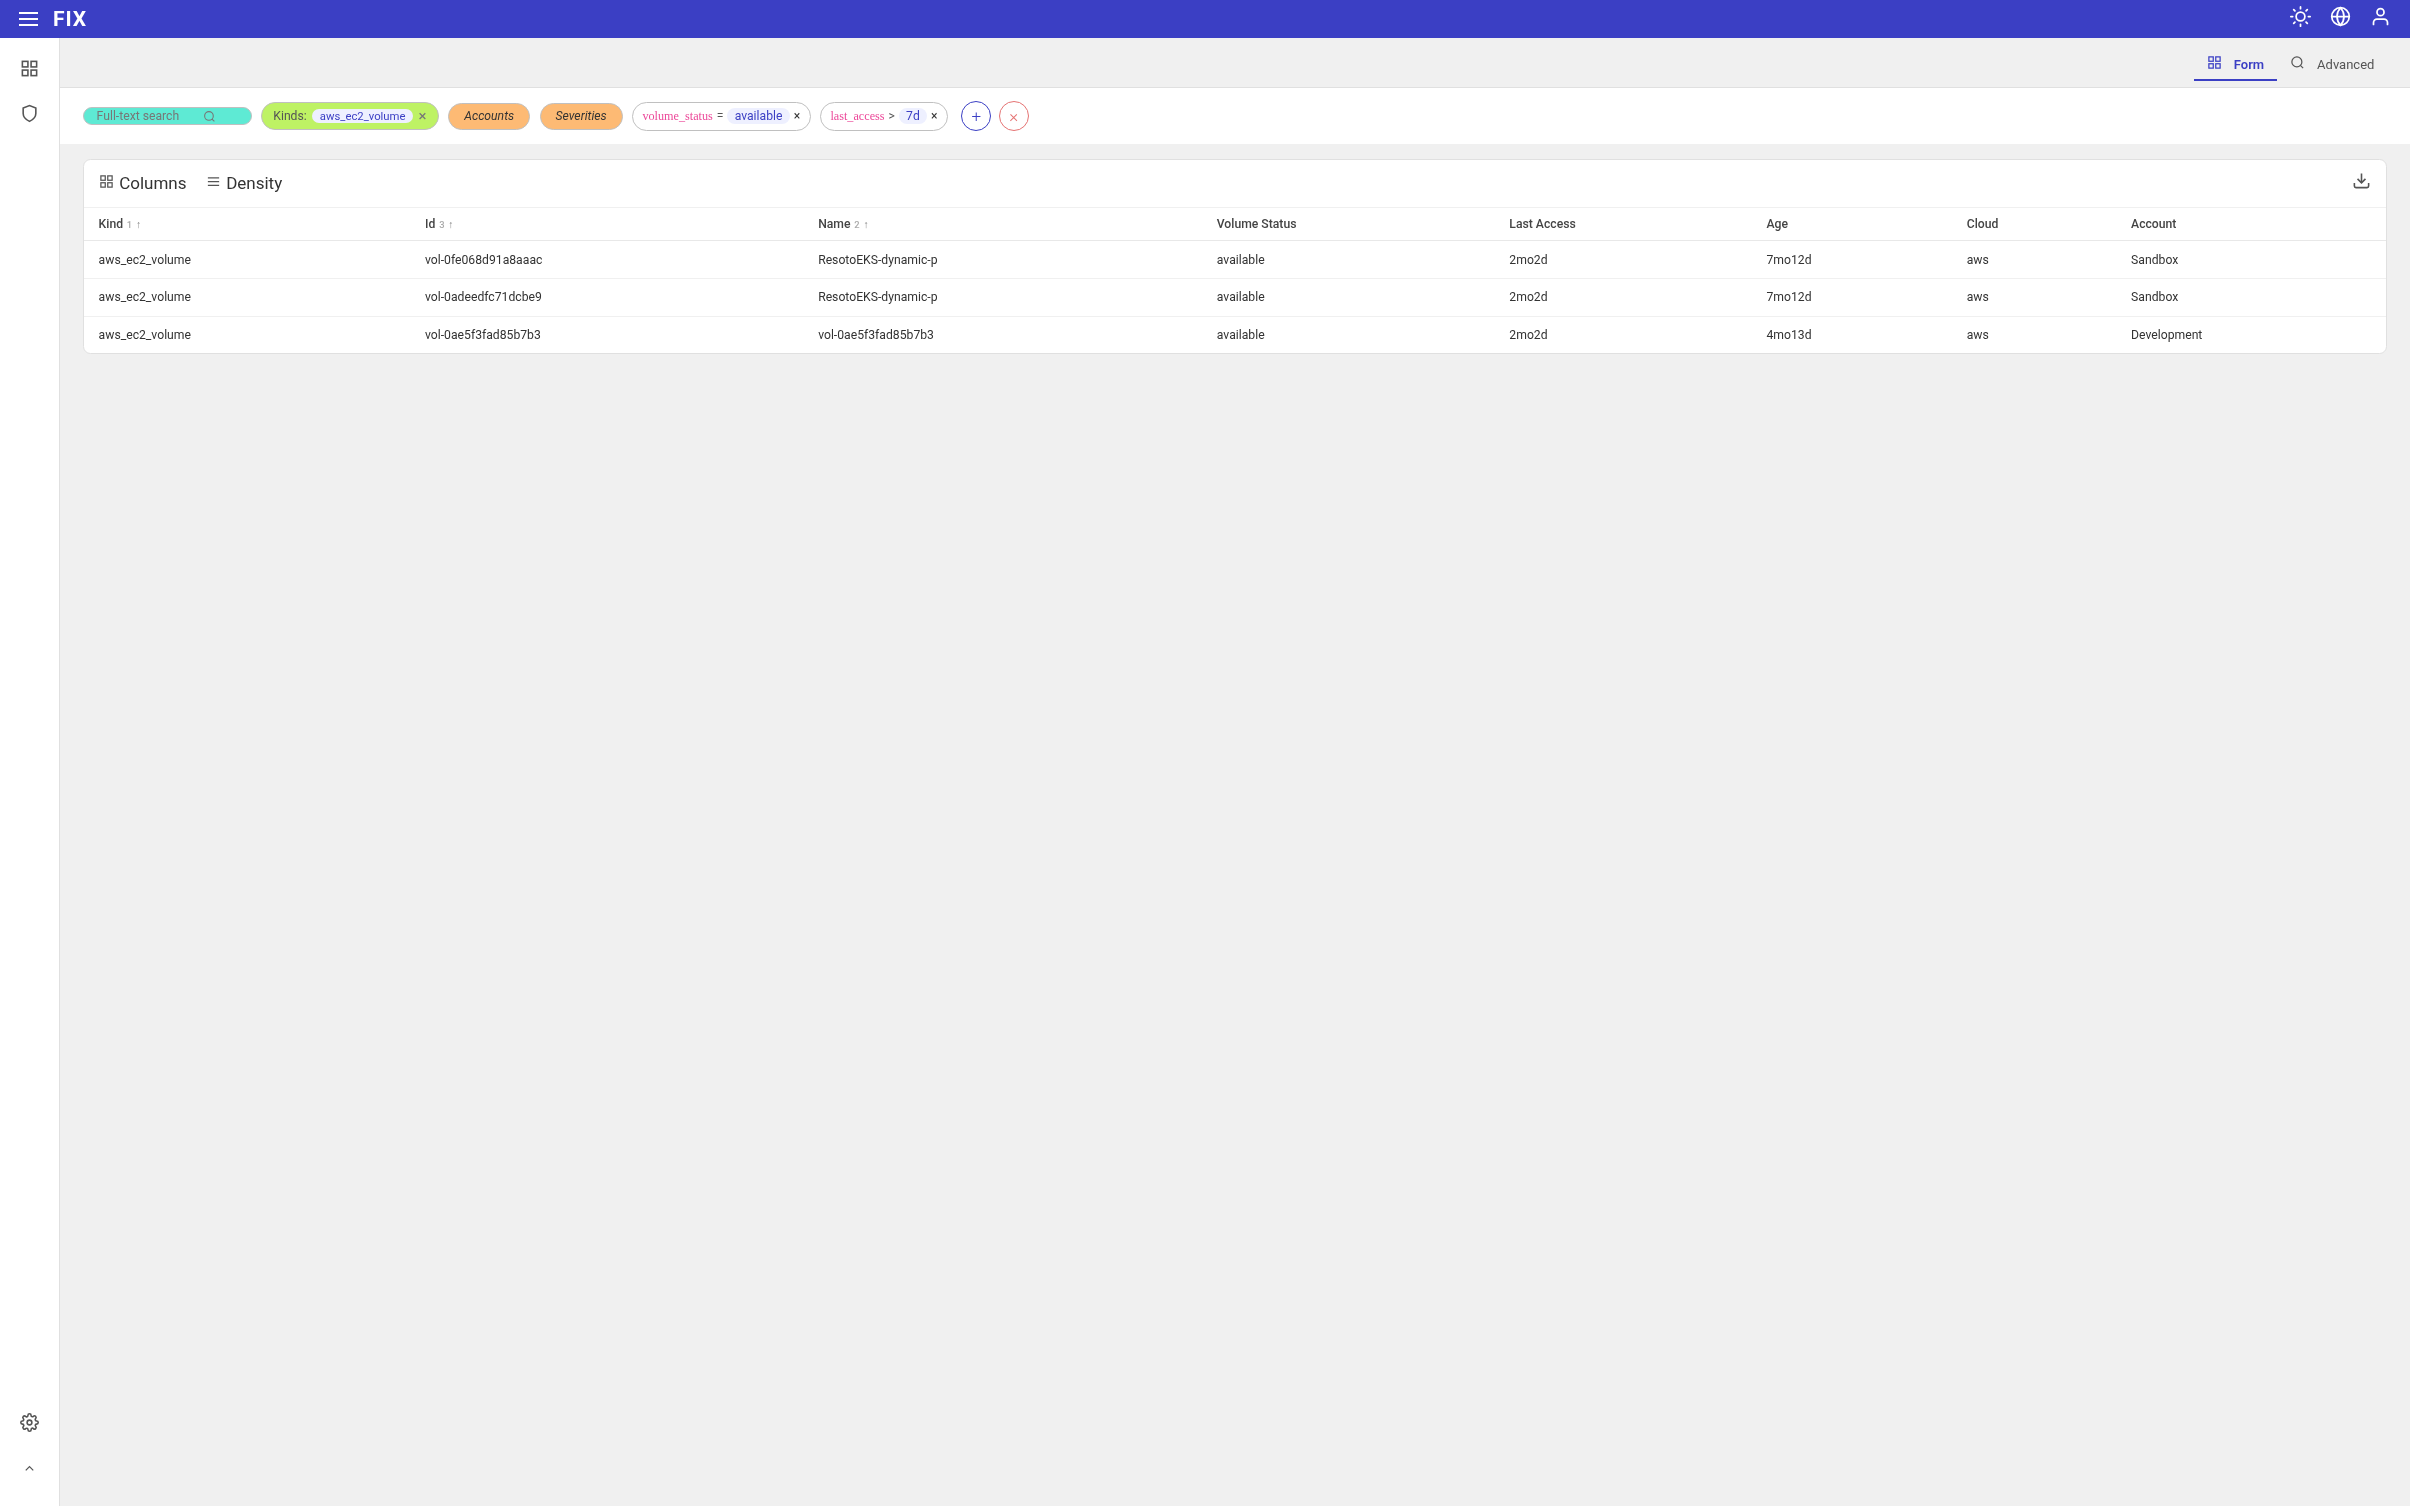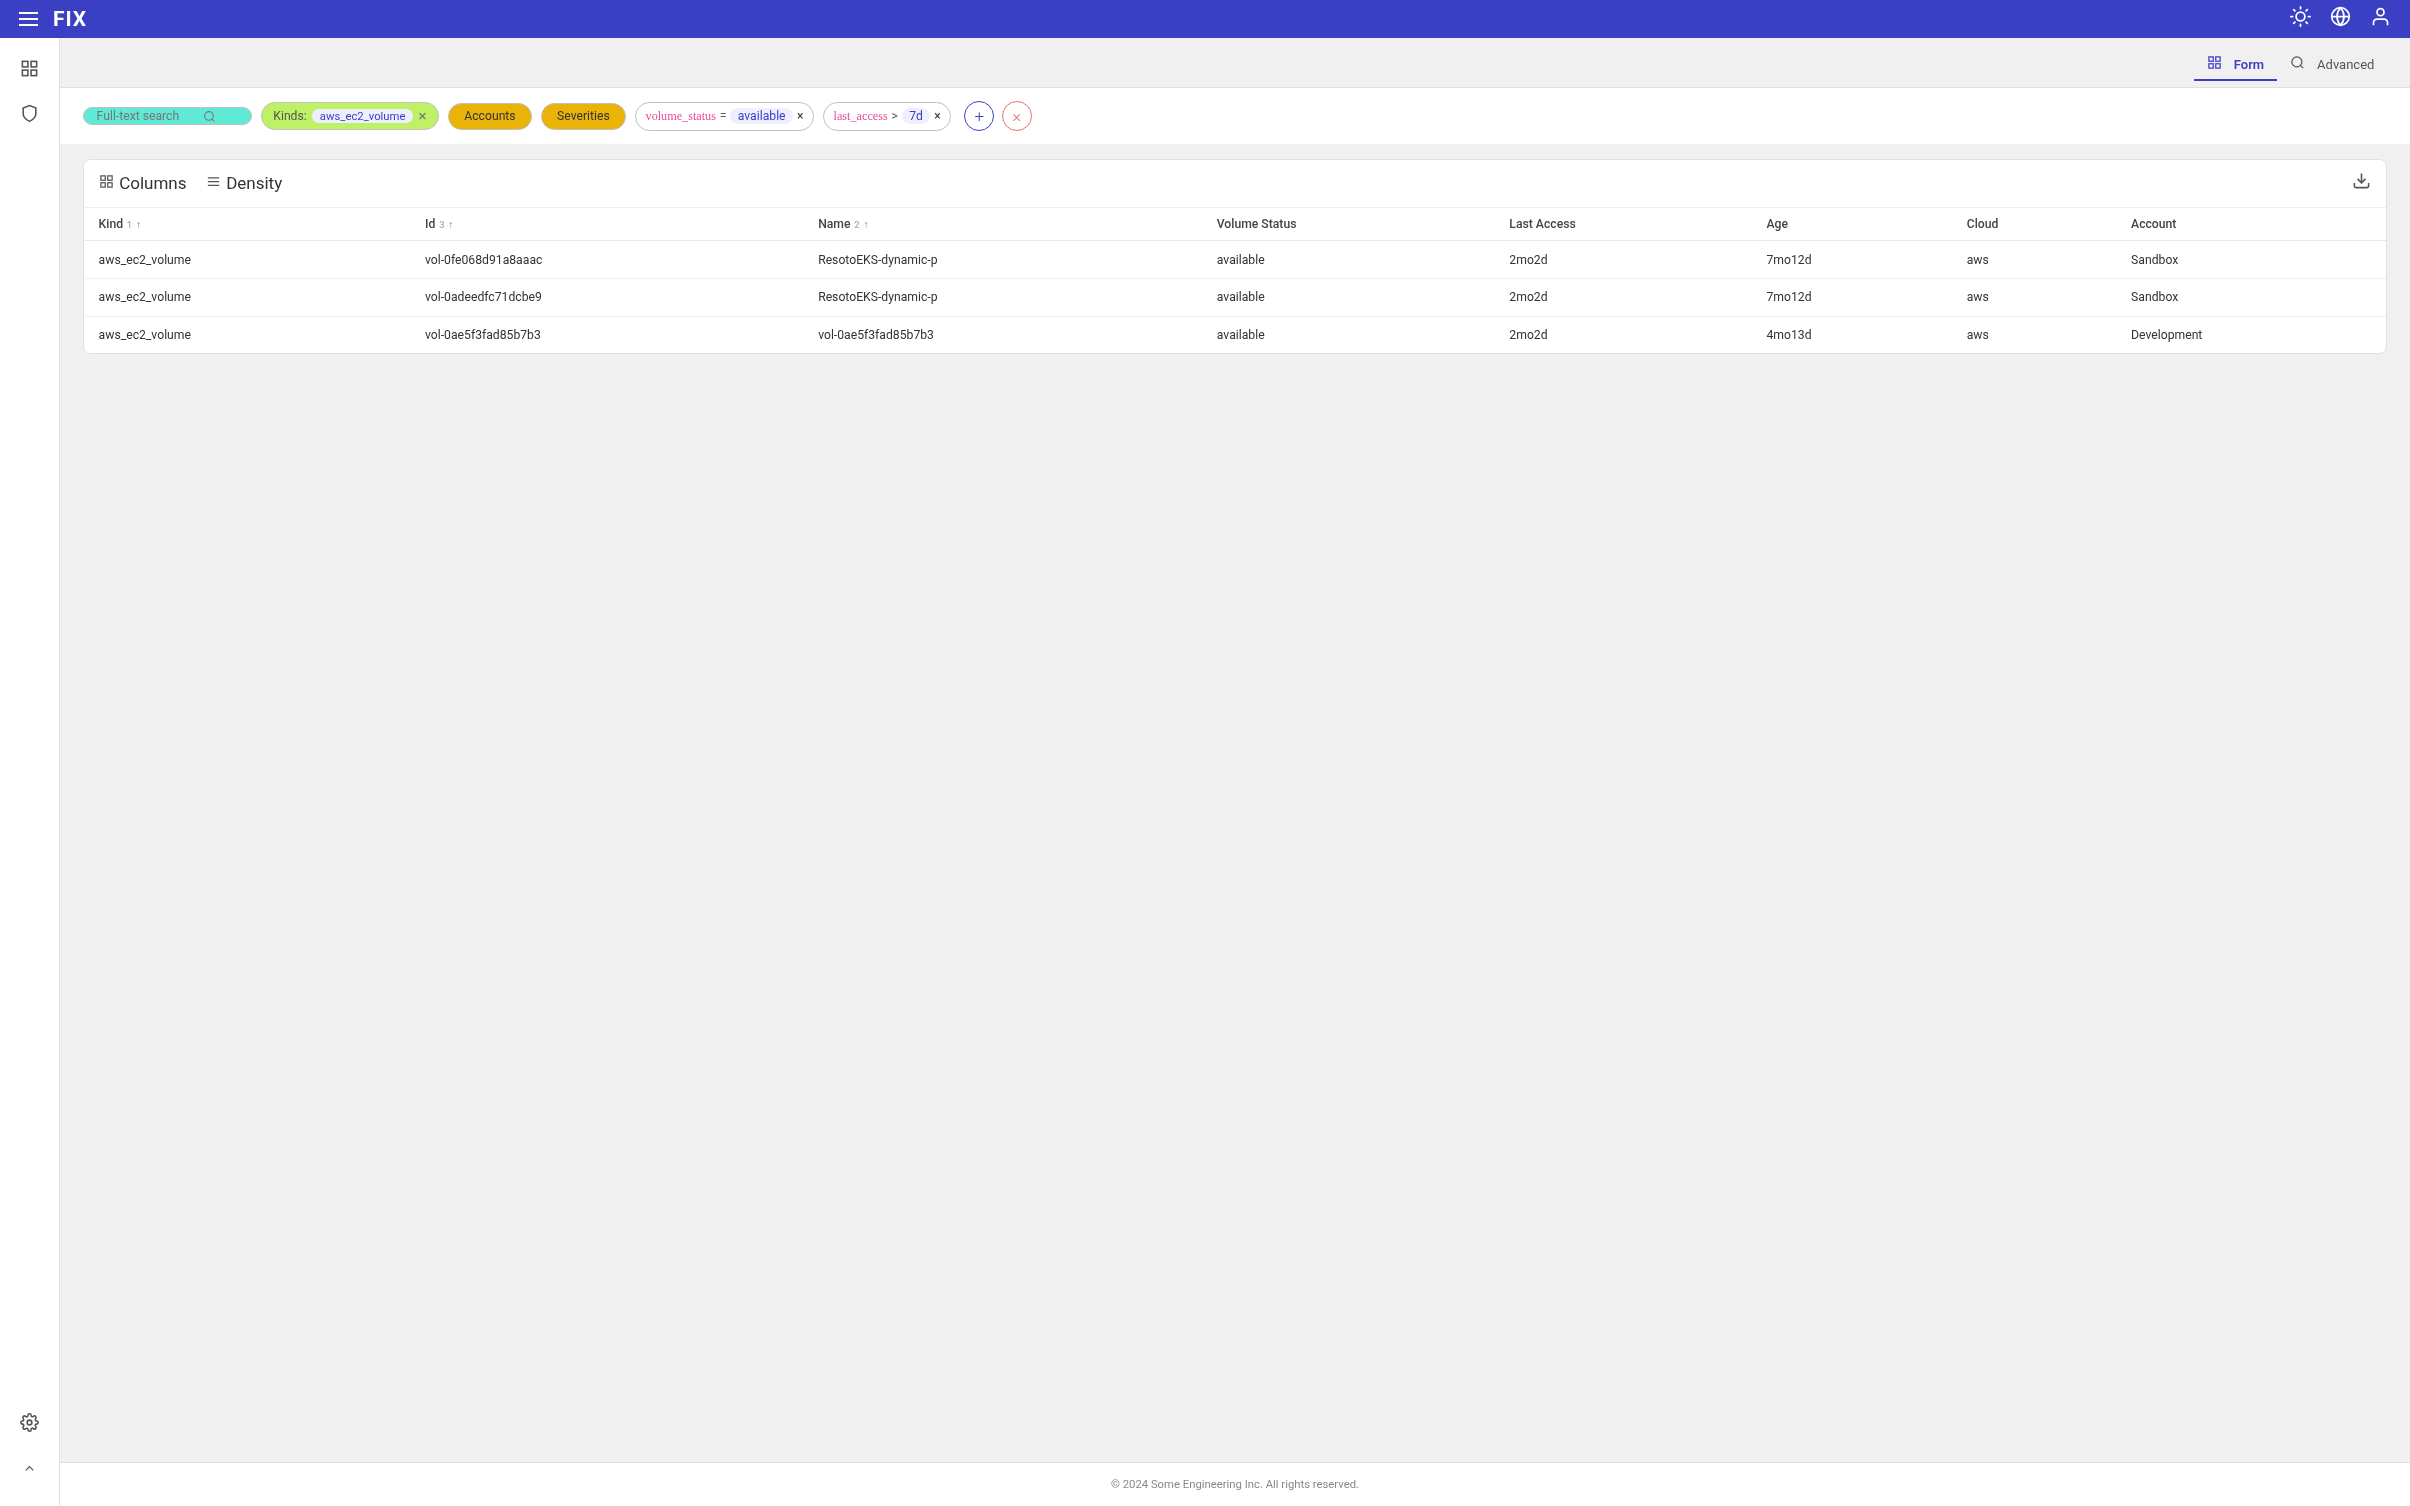--- a/index.html
+++ b/index.html
@@ -110,22 +110,23 @@
     .filter-chip .chip-remove { color: #777; cursor: pointer; font-size: 15px; line-height: 1; }
     .filter-chip-plain {
       display: flex;
       align-items: center;
       gap: 5.6px;
       padding: 5.6px 15px;
       border: 1.4px solid #c0c0c0;
       border-radius: 19px;
       font-size: 12.2px;
       color: #333;
-      background: #eab308;
-      cursor: pointer;
+      background: #fdba74;
+      cursor: pointer;
+      font-style: italic;
     }
     .search-chip {
       display: flex;
       align-items: center;
       gap: 24px;
       padding: 1px 13px;
       border: 1.4px solid #c0c0c0;
       border-radius: 19px;
       font-size: 12.2px;
       color: #777;
@@ -456,18 +457,15 @@
       <td>available</td>
       <td>2mo2d</td>
       <td>4mo13d</td>
       <td>aws</td>
       <td>Development</td>
     </tr>
           </tbody>
       </table>
     </div>
 
-    <footer>
-      <span>© 2024 Some Engineering Inc. All rights reserved.</span>
-    </footer>
   </div>
 </div>
 
 
 </body></html>

